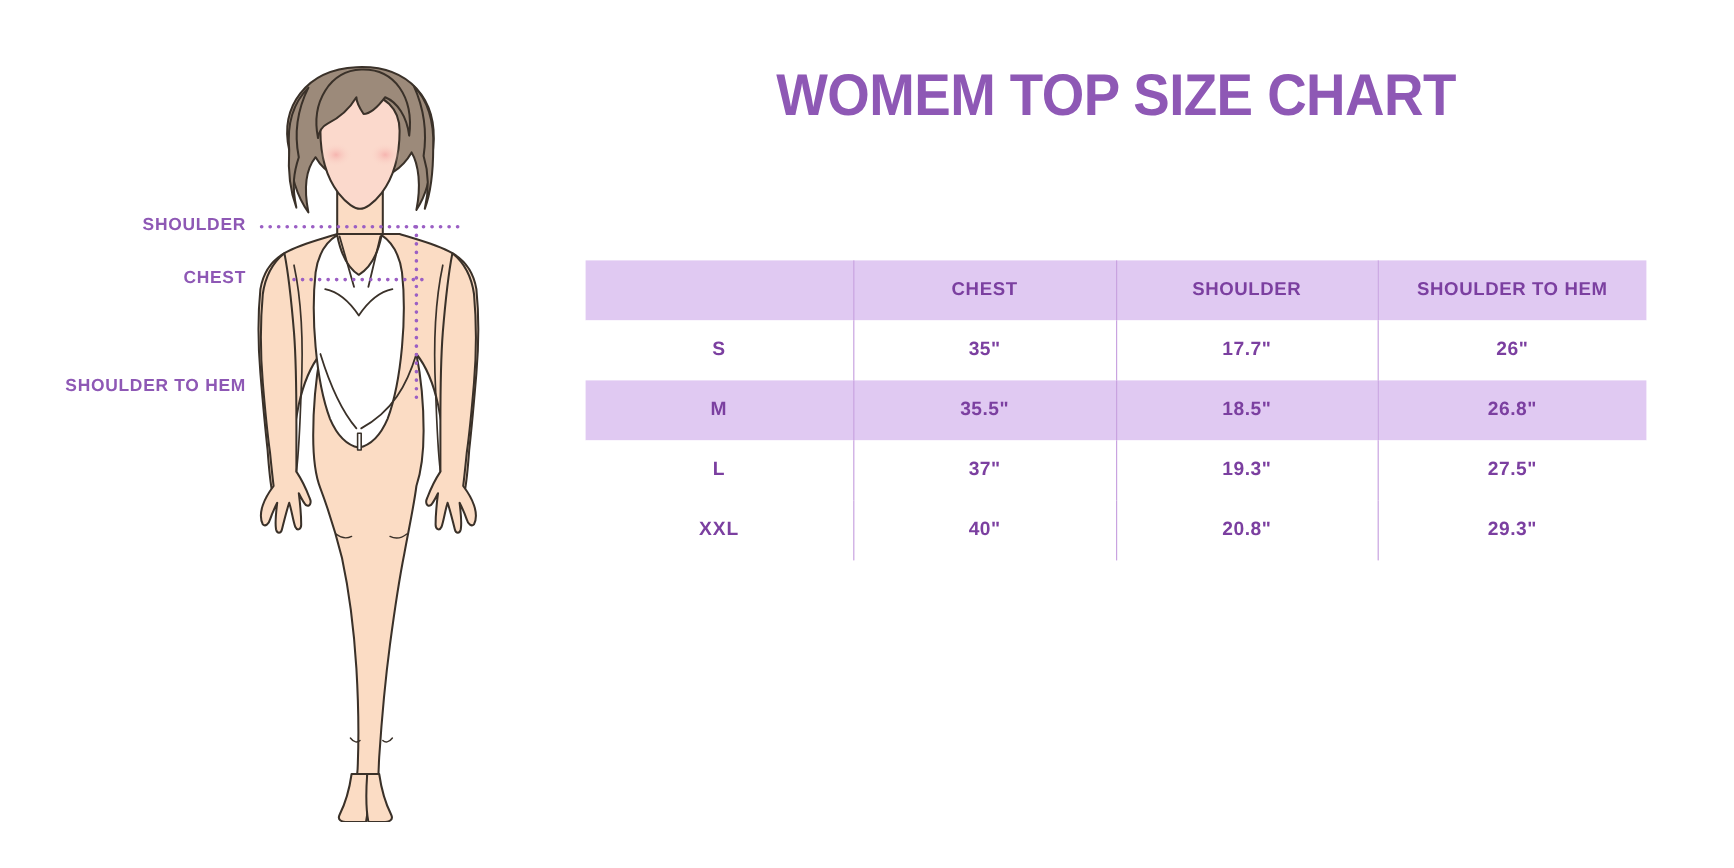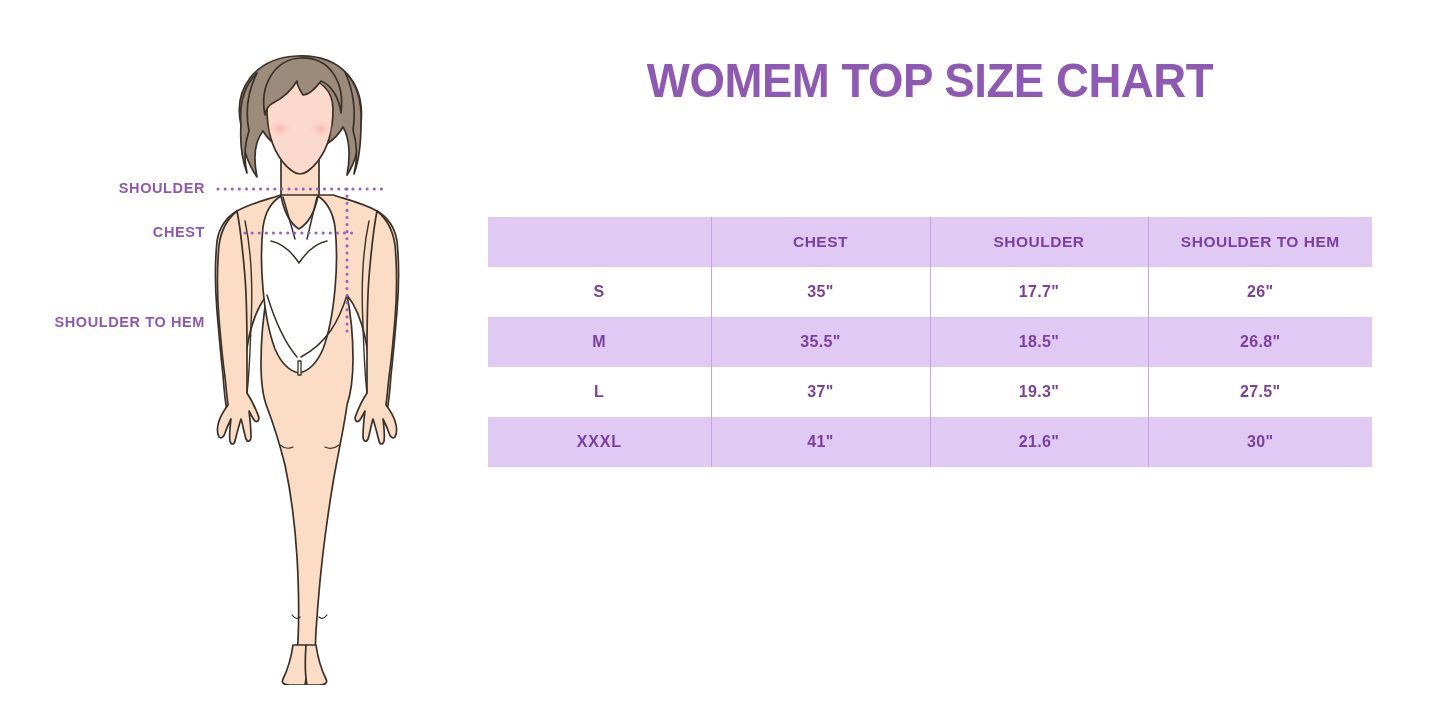--- a/index.html
+++ b/index.html
@@ -264,22 +264,22 @@
         <td>35.5"</td>
         <td>18.5"</td>
         <td>26.8"</td>
       </tr>
       <tr class="row-plain">
         <td class="cell-size">L</td>
         <td>37"</td>
         <td>19.3"</td>
         <td>27.5"</td>
       </tr>
-      <tr class="row-alt">
-        <td class="cell-size">XXXL</td>
-        <td>41"</td>
-        <td>21.6"</td>
-        <td>30"</td>
+      <tr class="row-plain">
+        <td class="cell-size">XXL</td>
+        <td>40"</td>
+        <td>20.8"</td>
+        <td>29.3"</td>
       </tr>
     </tbody>
   </table>
 
 </div>
 
 </body></html>

